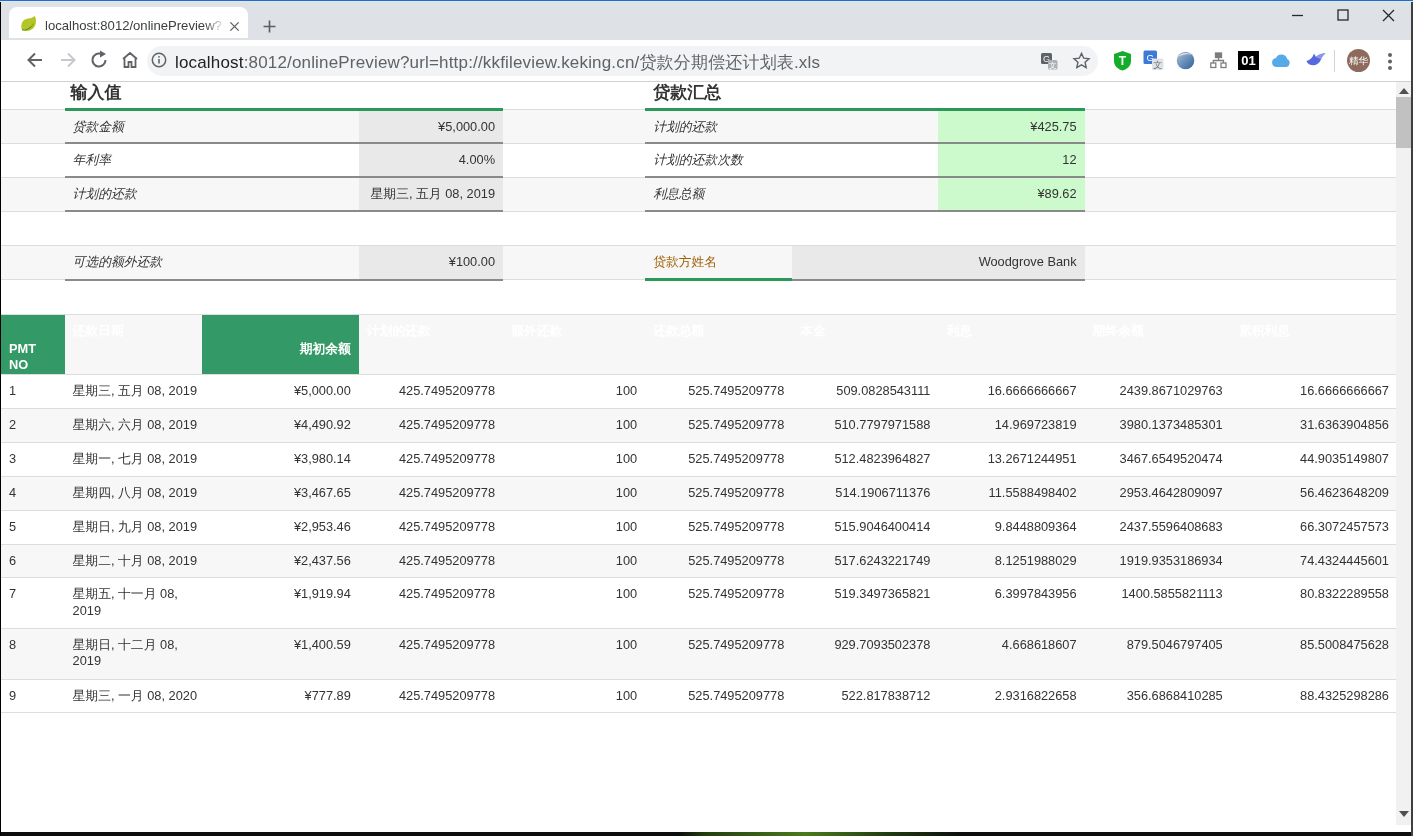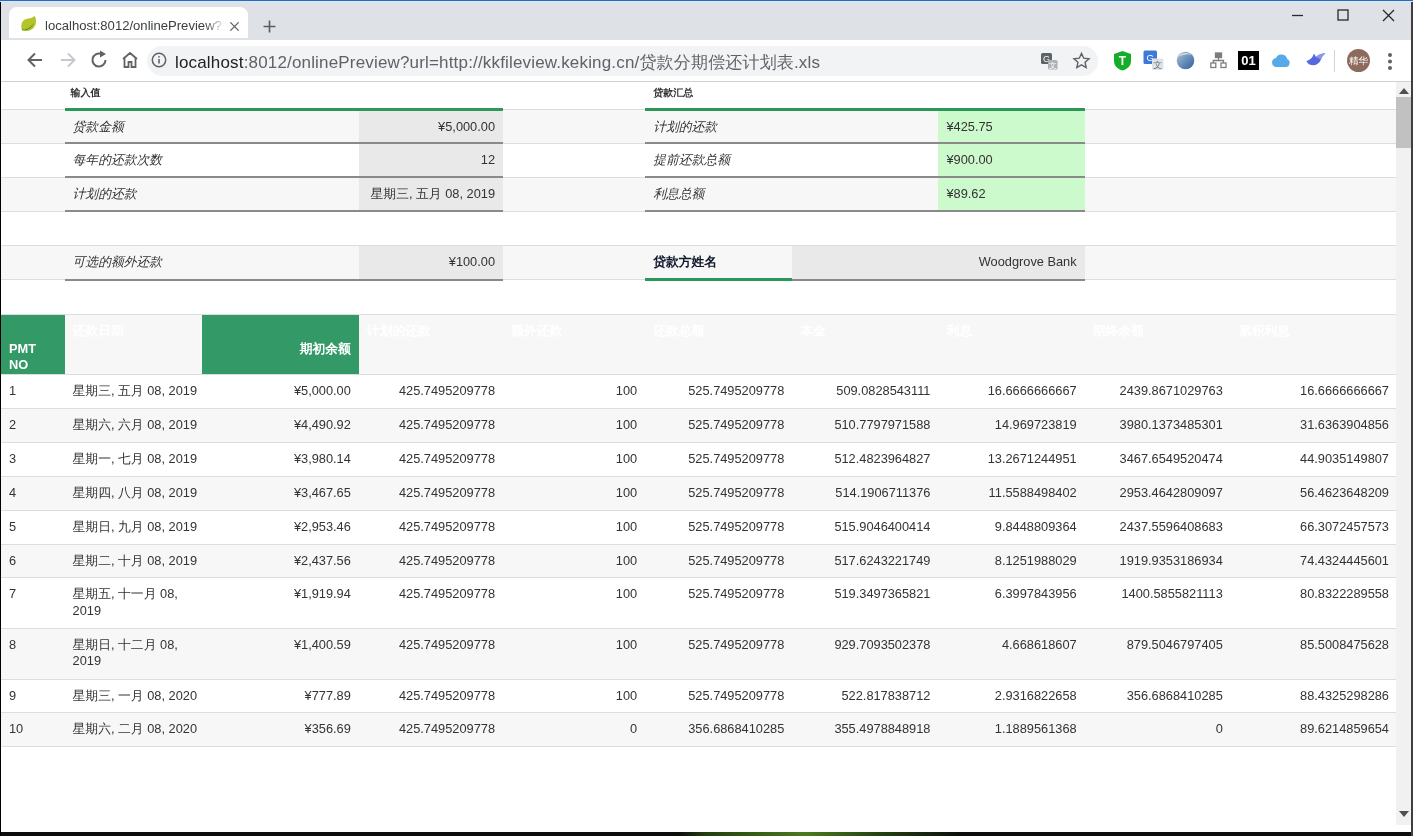--- a/index.html
+++ b/index.html
@@ -23,35 +23,35 @@
        border-radius:15px;}
   #urltext{position:absolute;left:175px;top:51px;font-size:17px;letter-spacing:0.17px;color:#5f6368;white-space:nowrap;}
   #urltext b{color:#202124;font-weight:normal;}
   
   #content{position:absolute;left:0;top:82px;width:1413px;height:754px;background:#fff;}
   table{border-collapse:collapse;table-layout:fixed;width:1396px;font-size:12.8px;color:#333;}
   td{padding:0 8px;vertical-align:top;border-top:1px solid #ddd;overflow:hidden;
      line-height:16.5px;white-space:nowrap;}
   tr.s td{background:#f7f7f7;}
   td.nb{border-top:none;}
-  .tit{font-weight:bold;font-size:10px;padding-top:3px;}
+  .tit{font-weight:bold;font-size:17px;padding-top:3px;}
   .gb{border-bottom:3.2px solid #2b9758;}
   .db{border-bottom:2px solid #8a8a8a;}
   .lab{font-style:italic;padding-top:8px;}
   .val{background:#e9e9e9 !important;text-align:right;padding-top:8px;}
-  .gval{background:#ccfacc !important;padding-top:8px;}
+  .gval{background:#ccfacc !important;text-align:right;padding-top:8px;}
   .r{text-align:right;}
   .pt{padding-top:8px;}
   tr td:nth-child(5).r{padding-right:3.5px;}
   tr td:nth-child(6).r{padding-right:5px;}
   tr td:nth-child(7).r{padding-right:6.5px;}
   td.val,#sheet td.r{padding-right:8px;}
   .ghost{color:#fff;font-weight:bold;padding-top:8.5px;}
   .grn{background:#339966 !important;color:#fff;font-weight:bold;padding-top:26px;}
-  .greenlab{color:#0f172a;font-weight:bold;padding-top:8px;}
+  .greenlab{color:#a16207;font-weight:normal;padding-top:8px;}
   #tblwrap{position:absolute;left:0;top:0;border-left:1.5px solid #000;}
   
   #vsb{position:absolute;left:1396px;top:0;width:15.4px;height:743px;background:#f1f1f1;}
   #vsb .thumb{position:absolute;left:0;top:15px;width:15.4px;height:51px;background:#c1c1c1;}
   .arr{position:absolute;left:2.8px;width:0;height:0;}
   #bottomstrip{position:absolute;left:0;top:832px;width:1413px;height:4px;background:linear-gradient(90deg,#0c0e0c 0 48%,#22400f 50%,#4a7a1c 57%,#1e3a10 63%,#0c0e0c 68%,#0c0e0c 100%);}
 </style>
 </head>
 <body>
 
@@ -187,32 +187,32 @@
   <td></td>
   <td colspan="2" class="lab db">贷款金额</td>
   <td class="val db">¥5,000.00</td>
   <td></td>
   <td colspan="2" class="lab db">计划的还款</td>
   <td class="gval db">¥425.75</td>
   <td></td>
             <td></td>
 </tr>
 
-
-
 <tr style="height:34px">
   <td></td>
-  <td colspan="2" class="lab db">每年的还款次数</td>
-  <td class="val db">12</td>
-  <td></td>
-  <td colspan="2" class="lab db">提前还款总额</td>
-  <td class="gval db">¥900.00</td>
-  <td></td>
-            <td></td>
-</tr>
+  <td colspan="2" class="lab db">年利率</td>
+  <td class="val db">4.00%</td>
+  <td></td>
+  <td colspan="2" class="lab db">计划的还款次数</td>
+  <td class="gval db">12</td>
+  <td></td>
+            <td></td>
+</tr>
+
+
 
 <tr class="s" style="height:34px">
   <td></td>
   <td colspan="2" class="lab db">计划的还款</td>
   <td class="val db">星期三, 五月 08, 2019</td>
   <td></td>
   <td colspan="2" class="lab db">利息总额</td>
   <td class="gval db">¥89.62</td>
   <td></td>
             <td></td>
@@ -369,32 +369,20 @@
             <td class="pt">星期三, 一月 08, 2020</td>
             <td class="pt r">¥777.89</td>
             <td class="pt r">425.7495209778</td>
             <td class="pt r">100</td>
             <td class="pt r">525.7495209778</td>
             <td class="pt r">522.817838712</td>
             <td class="pt r">2.9316822658</td>
             <td class="pt r">356.6868410285</td>
             <td class="pt r">88.4325298286</td>
           </tr>
-<tr class="s" style="height:33.3px">
-            <td class="pt">10</td>
-            <td class="pt">星期六, 二月 08, 2020</td>
-            <td class="pt r">¥356.69</td>
-            <td class="pt r">425.7495209778</td>
-            <td class="pt r">0</td>
-            <td class="pt r">356.6868410285</td>
-            <td class="pt r">355.4978848918</td>
-            <td class="pt r">1.1889561368</td>
-            <td class="pt r">0</td>
-            <td class="pt r">89.6214859654</td>
-          </tr>
 <tr>
             <td class="lastline" colspan="10" style="height:1px;padding:0"></td>
           </tr>
 </tbody>
       </table>
 </div>
 
 <div id="vsb">
   <div class="arr" style="top:6px;border-left:5px solid transparent;border-right:5px solid transparent;border-bottom:6px solid #505050;"></div>
   <div class="thumb"></div>

